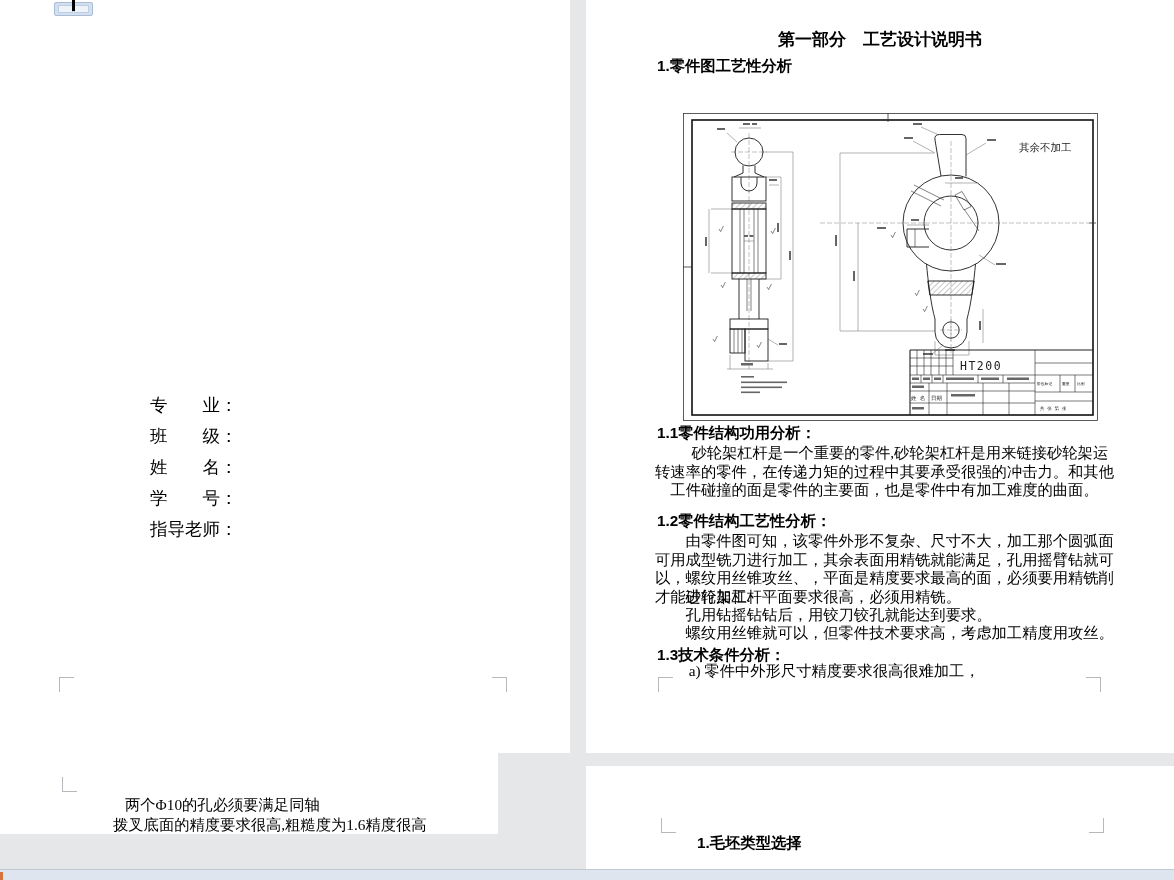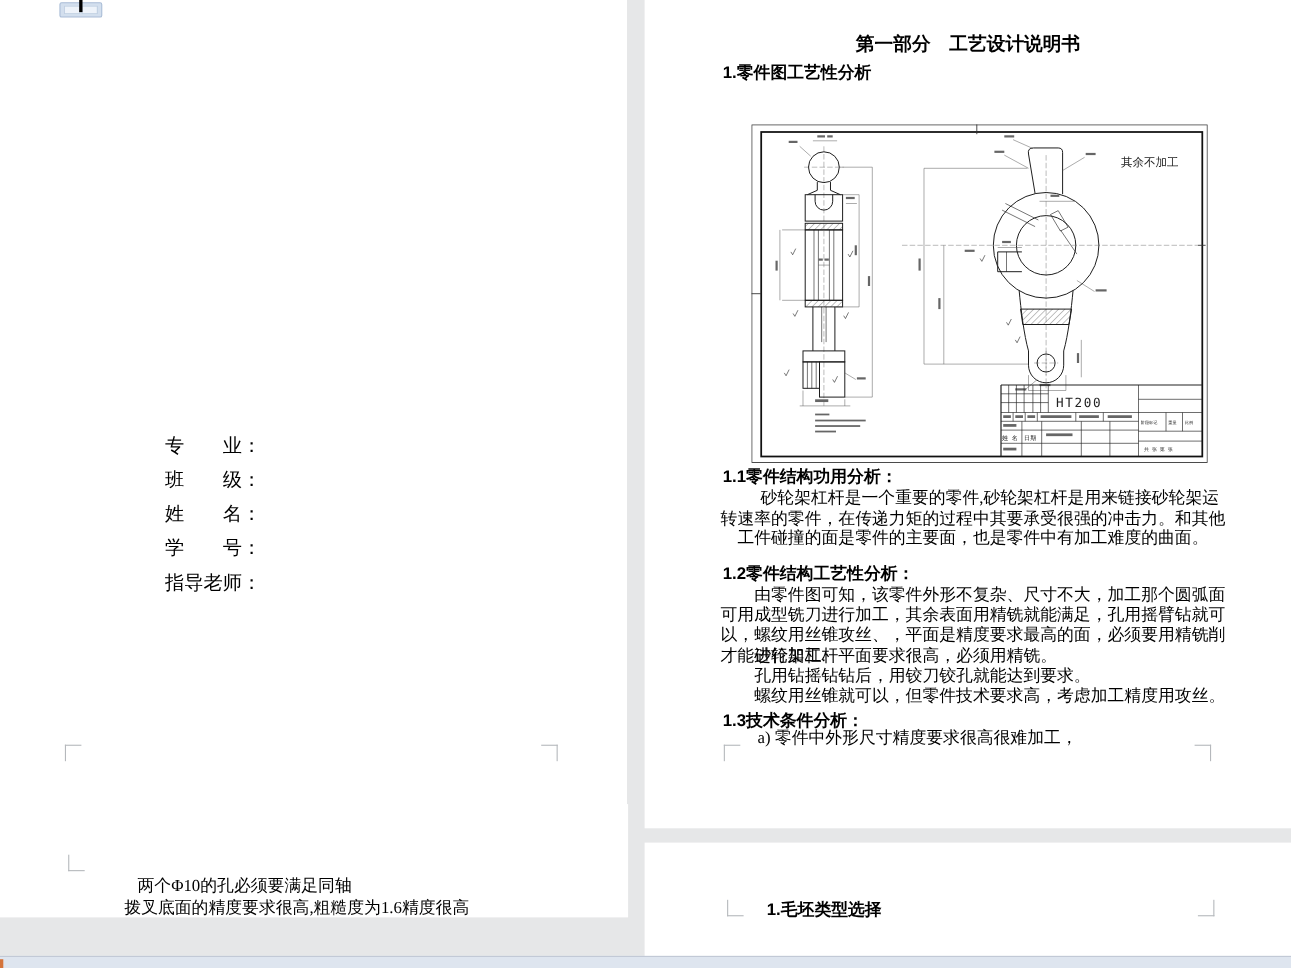--- a/index.html
+++ b/index.html
@@ -1,21 +1,21 @@
 <!DOCTYPE html>
 <html><head>
 <meta charset="utf-8">
 <style>
   html,body{margin:0;padding:0;background:#e6e7e8;}
   .canvas{position:relative;width:1174px;height:880px;background:#e6e7e8;overflow:hidden;
           font-family:"Liberation Serif","DejaVu Serif",serif;color:#000;}
   .page{position:absolute;background:#ffffff;}
   .page-tl{left:0;top:0;width:570px;height:753px;}
   .page-tr{left:586px;top:0;width:588px;height:753px;}
-  .page-bl{left:0;top:731px;width:571px;height:103px;text-decoration:underline;}
+  .page-bl{left:0;top:731px;width:498px;height:103px;text-decoration:underline;}
   .page-br{left:586px;top:766px;width:588px;height:103px;}
 
   .doc-icon{position:absolute;left:54px;top:2px;width:37px;height:12px;background:#d3dfee;
             border:1px solid #a9bcd6;border-radius:2px;}
   .doc-icon i{position:absolute;top:2px;width:13px;height:6px;background:#eef3fa;border:1px solid #bfcfe2;}
   .doc-icon i.a{left:3px}.doc-icon i.b{left:19px}
   .text-cursor{position:absolute;left:72px;top:0;width:3px;height:11px;background:#000;}
 
   .cover-title{position:absolute;left:0;top:126px;width:570px;text-align:center;
                font-size:43px;font-weight:700;letter-spacing:7px;padding-left:14px;box-sizing:border-box;}
@@ -23,21 +23,21 @@
   .field{height:31px;font-size:17.5px;line-height:31px;}
 
   .rp{position:absolute;left:586px;top:0;width:588px;height:546px;}
   .rp .h1{position:absolute;top:28px;left:0;width:100%;text-align:center;
           font-family:"Liberation Sans","DejaVu Sans",sans-serif;font-weight:700;font-size:17px;}
   .h2{font-family:"Liberation Sans","DejaVu Sans",sans-serif;font-weight:700;font-size:15.3px;position:absolute;left:71px;}
   .rp p{position:absolute;left:69px;width:459px;margin:0;font-size:15.3px;line-height:18.6px;text-indent:2em;}
   .drawing-wrap{position:absolute;left:97px;top:113px;width:415px;height:308px;}
 
   .bl-line{position:absolute;font-size:15.3px;}
-  .br-h{position:absolute;left:111px;top:51px;font-family:"Liberation Sans","DejaVu Sans",sans-serif;
+  .br-h{position:absolute;left:111px;top:67px;font-family:"Liberation Sans","DejaVu Sans",sans-serif;
         font-weight:700;font-size:15.3px;}
 
   .mark{position:absolute;width:14px;height:14px;}
   .mk-bl{border-left:1px solid #b5b8bc;border-top:1px solid #b5b8bc;}
   .mk-br{border-right:1px solid #b5b8bc;border-top:1px solid #b5b8bc;}
   .mk-tl{border-left:1px solid #b5b8bc;border-bottom:1px solid #b5b8bc;}
   .mk-tr{border-right:1px solid #b5b8bc;border-bottom:1px solid #b5b8bc;}
 
   .bottom-bar{position:absolute;left:0;top:869px;width:1174px;height:11px;background:#dee5ef;
               border-top:1px solid #c2c9d6;box-sizing:border-box;}

